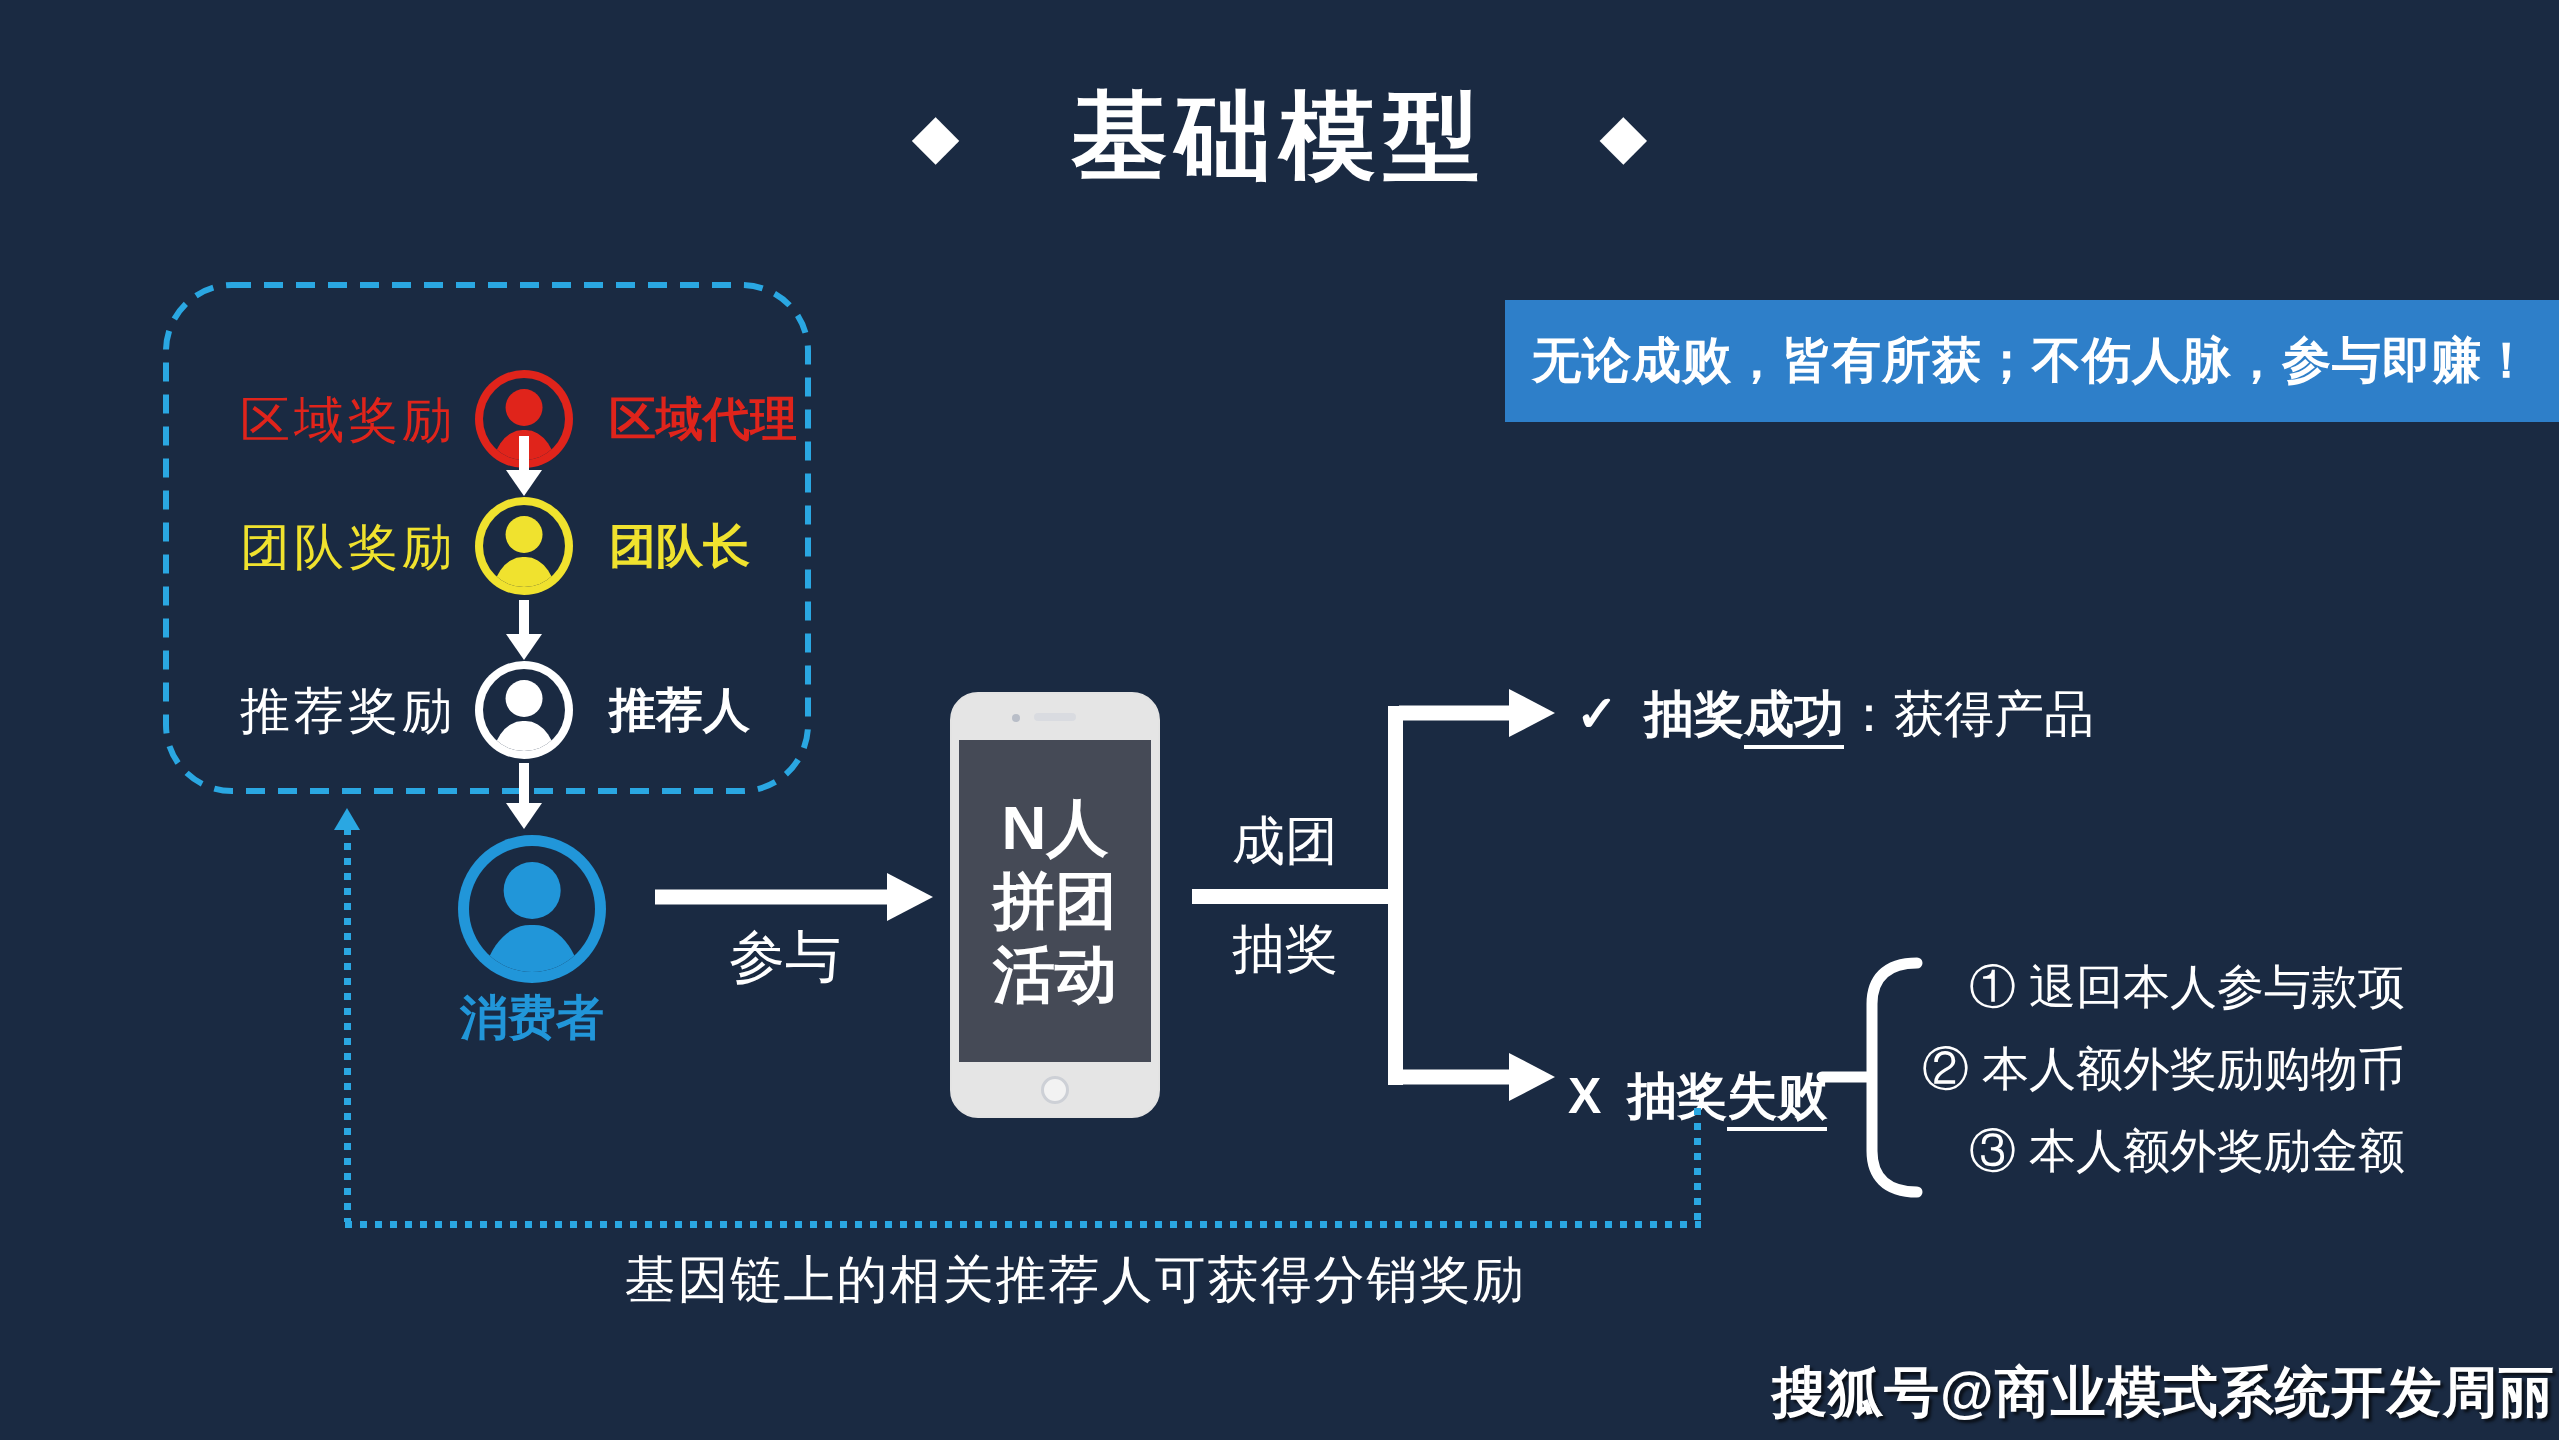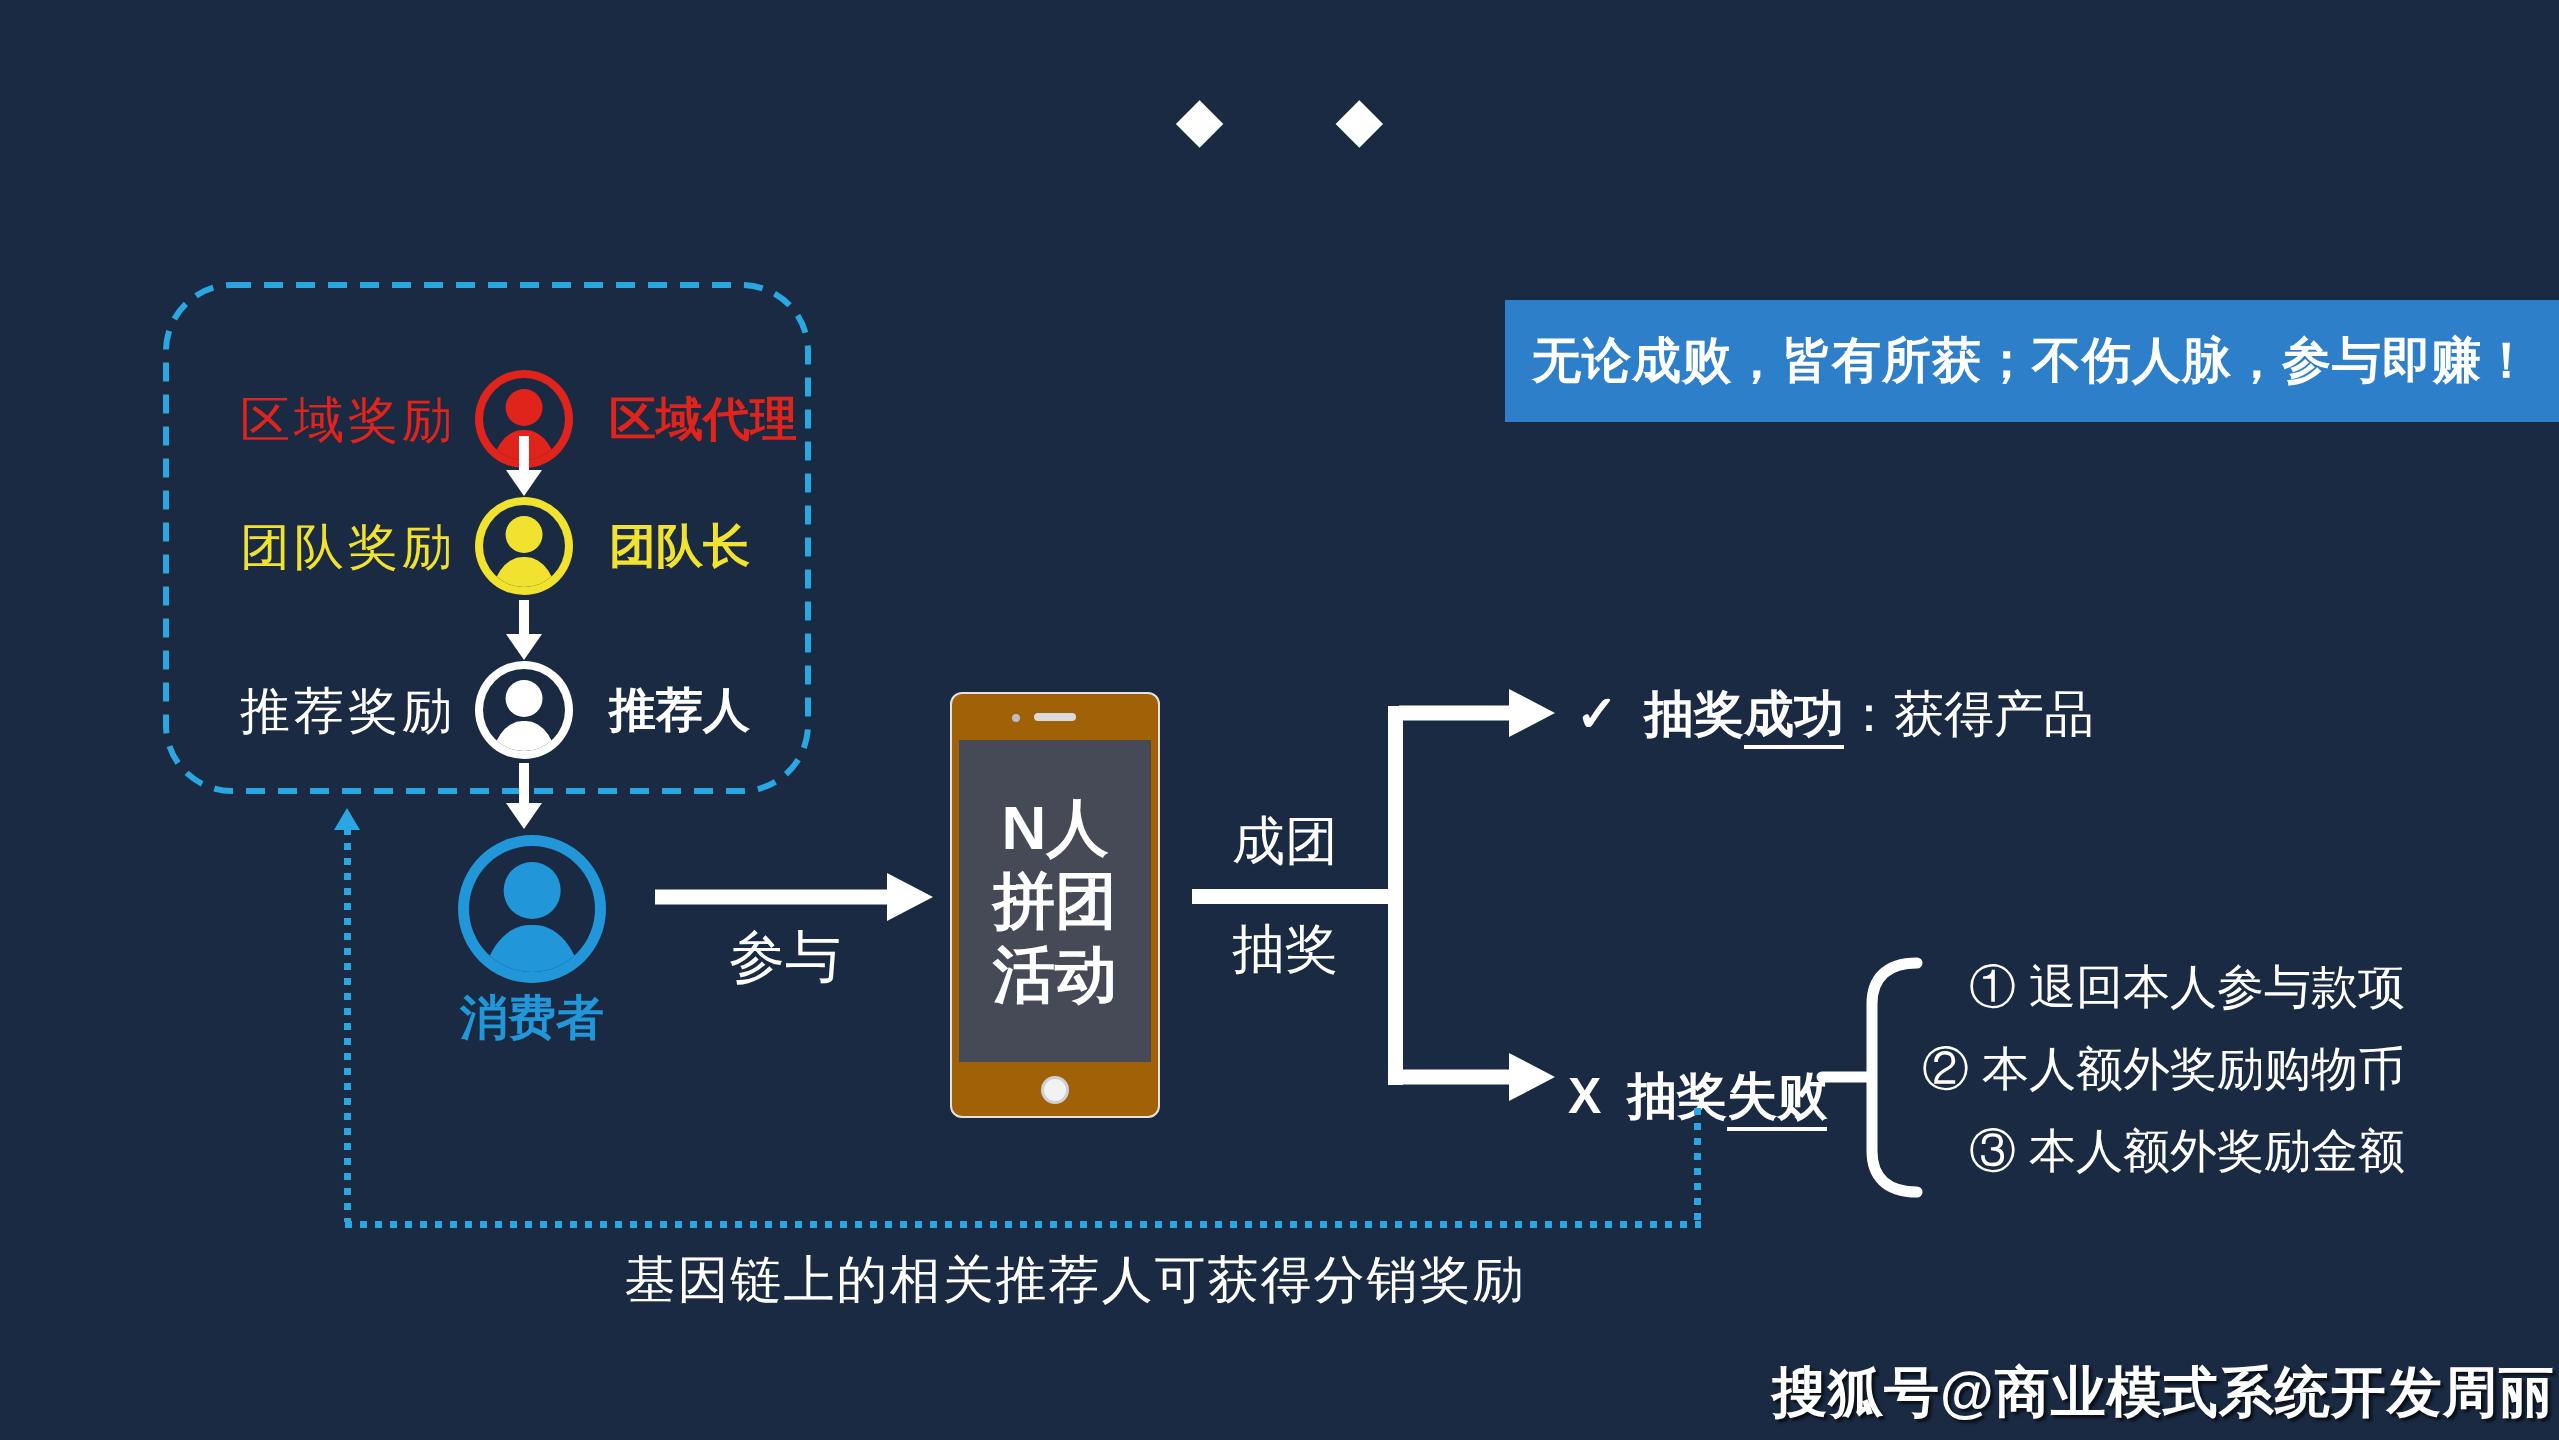--- a/index.html
+++ b/index.html
@@ -59,22 +59,22 @@
 
   
   #consumer-label{left:426px;top:986px;width:212px;text-align:center;
     font-size:48px;font-weight:bold;color:var(--cblue,#2196d9);}
 
   
   #participate-arrow{left:655px;top:874px;width:278px;height:46px;}
   #participate-label{left:700px;top:920px;width:170px;text-align:center;font-size:56px;}
 
   
-  #phone{left:950px;top:692px;width:210px;height:426px;background:#a16207;
-    border:2px solid #e3e3e3;border-radius:12px;box-sizing:border-box;}
+  #phone{left:950px;top:692px;width:210px;height:426px;background:#e5e5e5;
+    border:2px solid #e3e3e3;border-radius:28px;box-sizing:border-box;}
   #phone-camera{position:absolute;left:60px;top:20px;width:8px;height:8px;border-radius:50%;background:#b9bec8;}
   #phone-speaker{position:absolute;left:82px;top:19px;width:42px;height:8px;border-radius:5px;background:#d9dbe0;}
   #phone-screen{position:absolute;left:7px;top:46px;width:192px;height:322px;background:var(--screen,#454a56);
     display:flex;flex-direction:column;align-items:center;justify-content:center;}
   #phone-screen span{font-size:62px;font-weight:bold;line-height:1.18;color:#fff;}
   #phone-home{position:absolute;left:89px;top:382px;width:28px;height:28px;border-radius:50%;
     border:3px solid #cdd0d6;box-sizing:border-box;background:#f2f2f2;}
 
   
   #group-label{left:1205px;top:806px;width:160px;text-align:center;font-size:53px;}
@@ -105,20 +105,21 @@
 
   
   #watermark{left:1772px;top:1356px;font-size:55px;font-weight:bold;letter-spacing:1px;
     text-shadow:3px 3px 3px rgba(0,0,0,0.65);white-space:nowrap;}
 </style>
 </head>
 <body style="--bg: #1a2a42; --accent: #2aa7e2; --banner: #2e7fc9; --red: #e0241b; --yellow: #f0e22e; --cblue: #2196d9; --screen: #454a56;">
 
 <div id="title-row" class="abs">
   <span class="diamond">◆</span>
+  <span id="page-title">基础模型</span>
   <span class="diamond">◆</span>
 </div>
 
 <div id="banner" class="abs">
   <span id="banner-text">无论成败，皆有所获；不伤人脉，参与即赚！</span>
 </div>
 
 <div id="reward-box" class="abs">
   <svg id="reward-box-border" width="648" height="512" viewBox="0 0 648 512">
     <rect x="3" y="3" width="642" height="506" rx="66" fill="none" stroke="#2aa7e2" stroke-width="6" stroke-dasharray="19 13"></rect>

